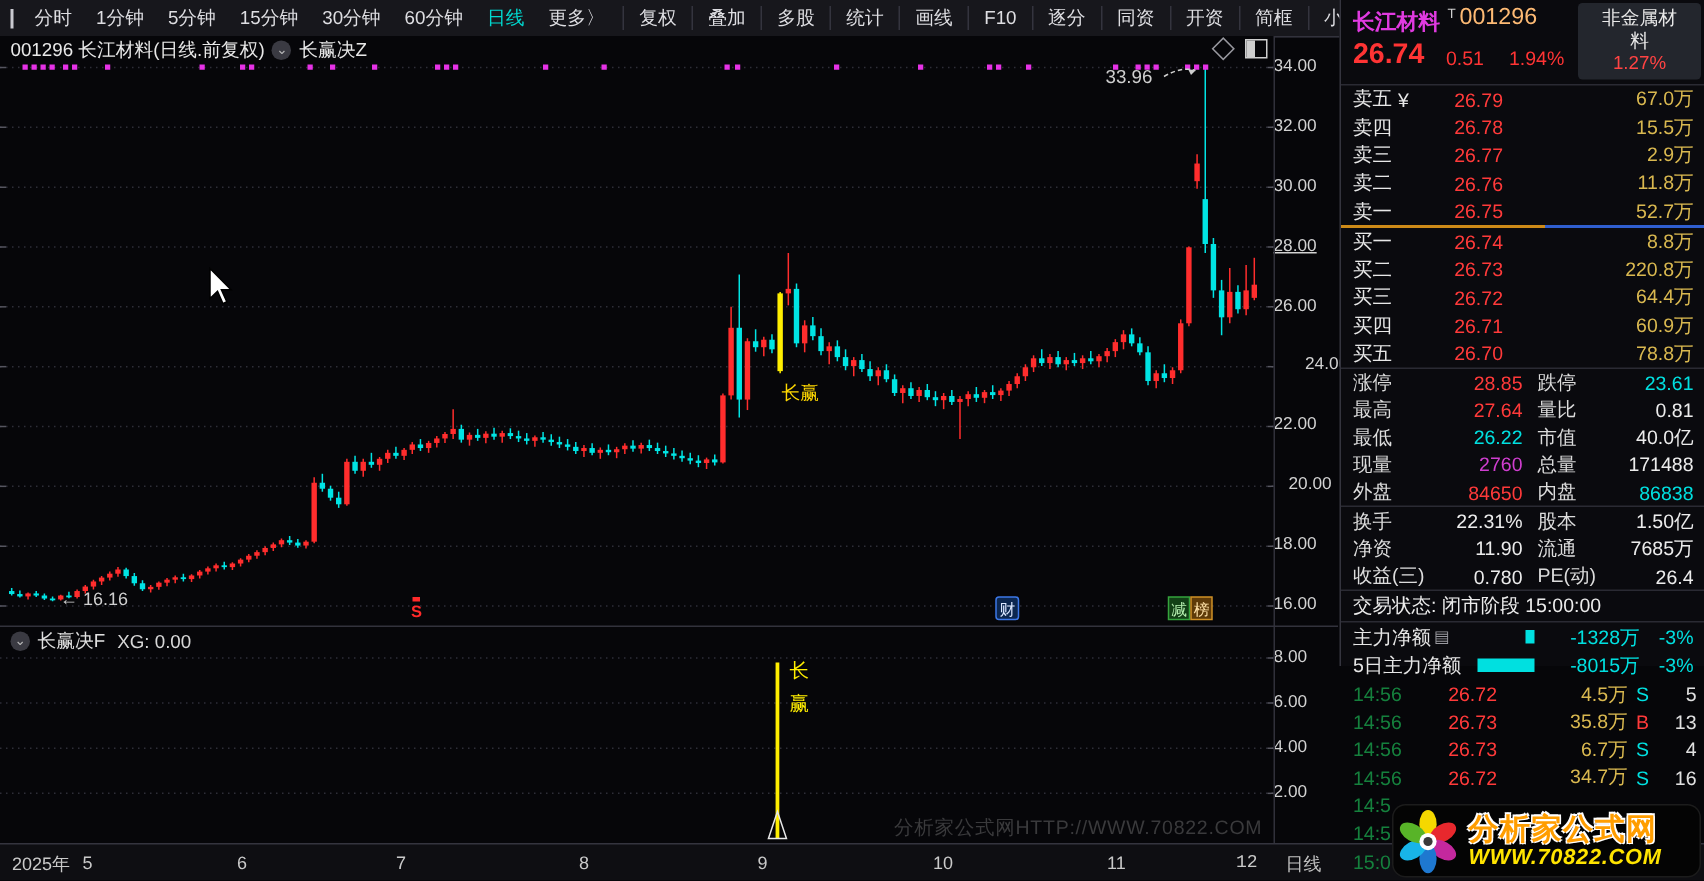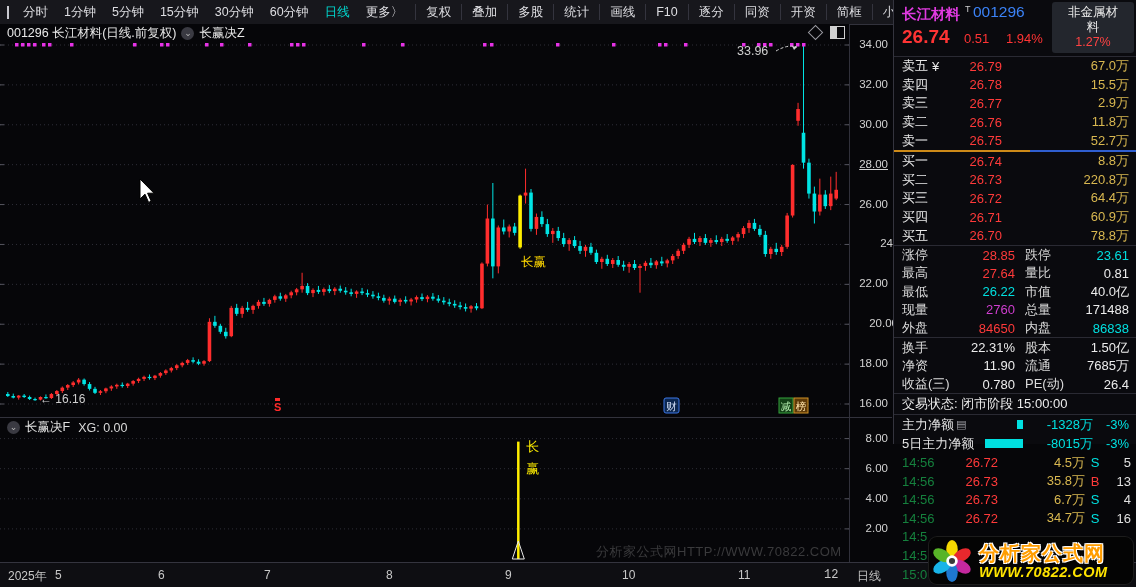--- a/index.html
+++ b/index.html
@@ -24,36 +24,36 @@
     font-size:9px;line-height:13px;text-align:center;margin:0 5px;}
   .hdr-icons{position:absolute;top:26px;left:810px;display:flex;align-items:center;gap:9px;}
   .diamond{width:9px;height:9px;border:1px solid #98989f;transform:rotate(45deg);}
   .panel-ic{width:13px;height:11px;border:1px solid #cfcfcf;
     background:linear-gradient(to right,#cfcfcf 0 45%,transparent 45%);}
   
   #mainChart{position:absolute;left:0;top:42px;}
   #subChart{position:absolute;left:0;top:437px;}
   .vline-axis{position:absolute;left:849px;top:24px;width:1px;height:538px;background:#30303a;}
   .hline-split{position:absolute;left:0;top:417px;width:892px;height:1px;background:#32323c;}
-  .ylab{position:absolute;left:849px;width:39px;text-align:right;font-size:11.5px;color:#d2d2d2;}
+  .ylab{position:absolute;left:849px;width:39px;font-size:11.5px;color:#d2d2d2;}
   .sub-header{position:absolute;left:0;top:419px;height:17px;display:flex;align-items:center;font-size:12.5px;color:#e0e0e0;}
   .watermark{position:absolute;left:596px;top:543px;font-size:13px;color:#3a3a3c;letter-spacing:.5px;}
   
   .xaxis{position:absolute;left:0;top:562px;width:1136px;height:25px;background:#0e0e12;
     border-top:1px solid #34343e;font-size:12px;color:#c9c9c9;}
   .xaxis span{position:absolute;top:5px;}
   .xaxis .year{left:8px;}
   .xaxis .pl{left:857px;color:#c0c0c0;}
   
   .sidebar{position:absolute;left:893px;top:0;width:243px;height:444px;background:#0a0a0e;
     border-left:1px solid #34343e;font-size:13px;}
   .sb-title{position:relative;height:56px;}
   .sb-name{position:absolute;left:8px;top:5px;color:#e03ae0;font-weight:bold;font-size:14.5px;}
   .sb-sup{position:absolute;left:71px;top:4px;color:#cfcfcf;font-size:9px;}
-  .sb-code{position:absolute;left:79px;top:3px;color:#3b82f6;font-size:15.5px;}
+  .sb-code{position:absolute;left:79px;top:3px;color:#fdba74;font-size:15.5px;}
   .sb-sector{position:absolute;right:3px;top:2px;width:82px;height:51px;background:#23262d;border-radius:3px;
     text-align:center;color:#e9e9e9;font-size:12.5px;line-height:15px;padding-top:3px;box-sizing:border-box;}
   .sb-sector .pct{color:#ff4343;}
   .sb-sector .nm{display:inline-block;width:58px;}
   .sb-price{position:absolute;left:8px;top:26px;color:#ff3434;font-weight:bold;font-size:19px;}
   .sb-chg{position:absolute;left:70px;top:31px;color:#ff3434;font-size:13px;}
   .sb-chgp{position:absolute;left:112px;top:31px;color:#ff3434;font-size:13px;}
   .sb-div{height:1px;background:#2a2a33;margin:0;}
   .ob-row{display:flex;align-items:center;height:18.6px;padding:0 8px;}
   .ob-label{width:30px;color:#e8e8e8;}

